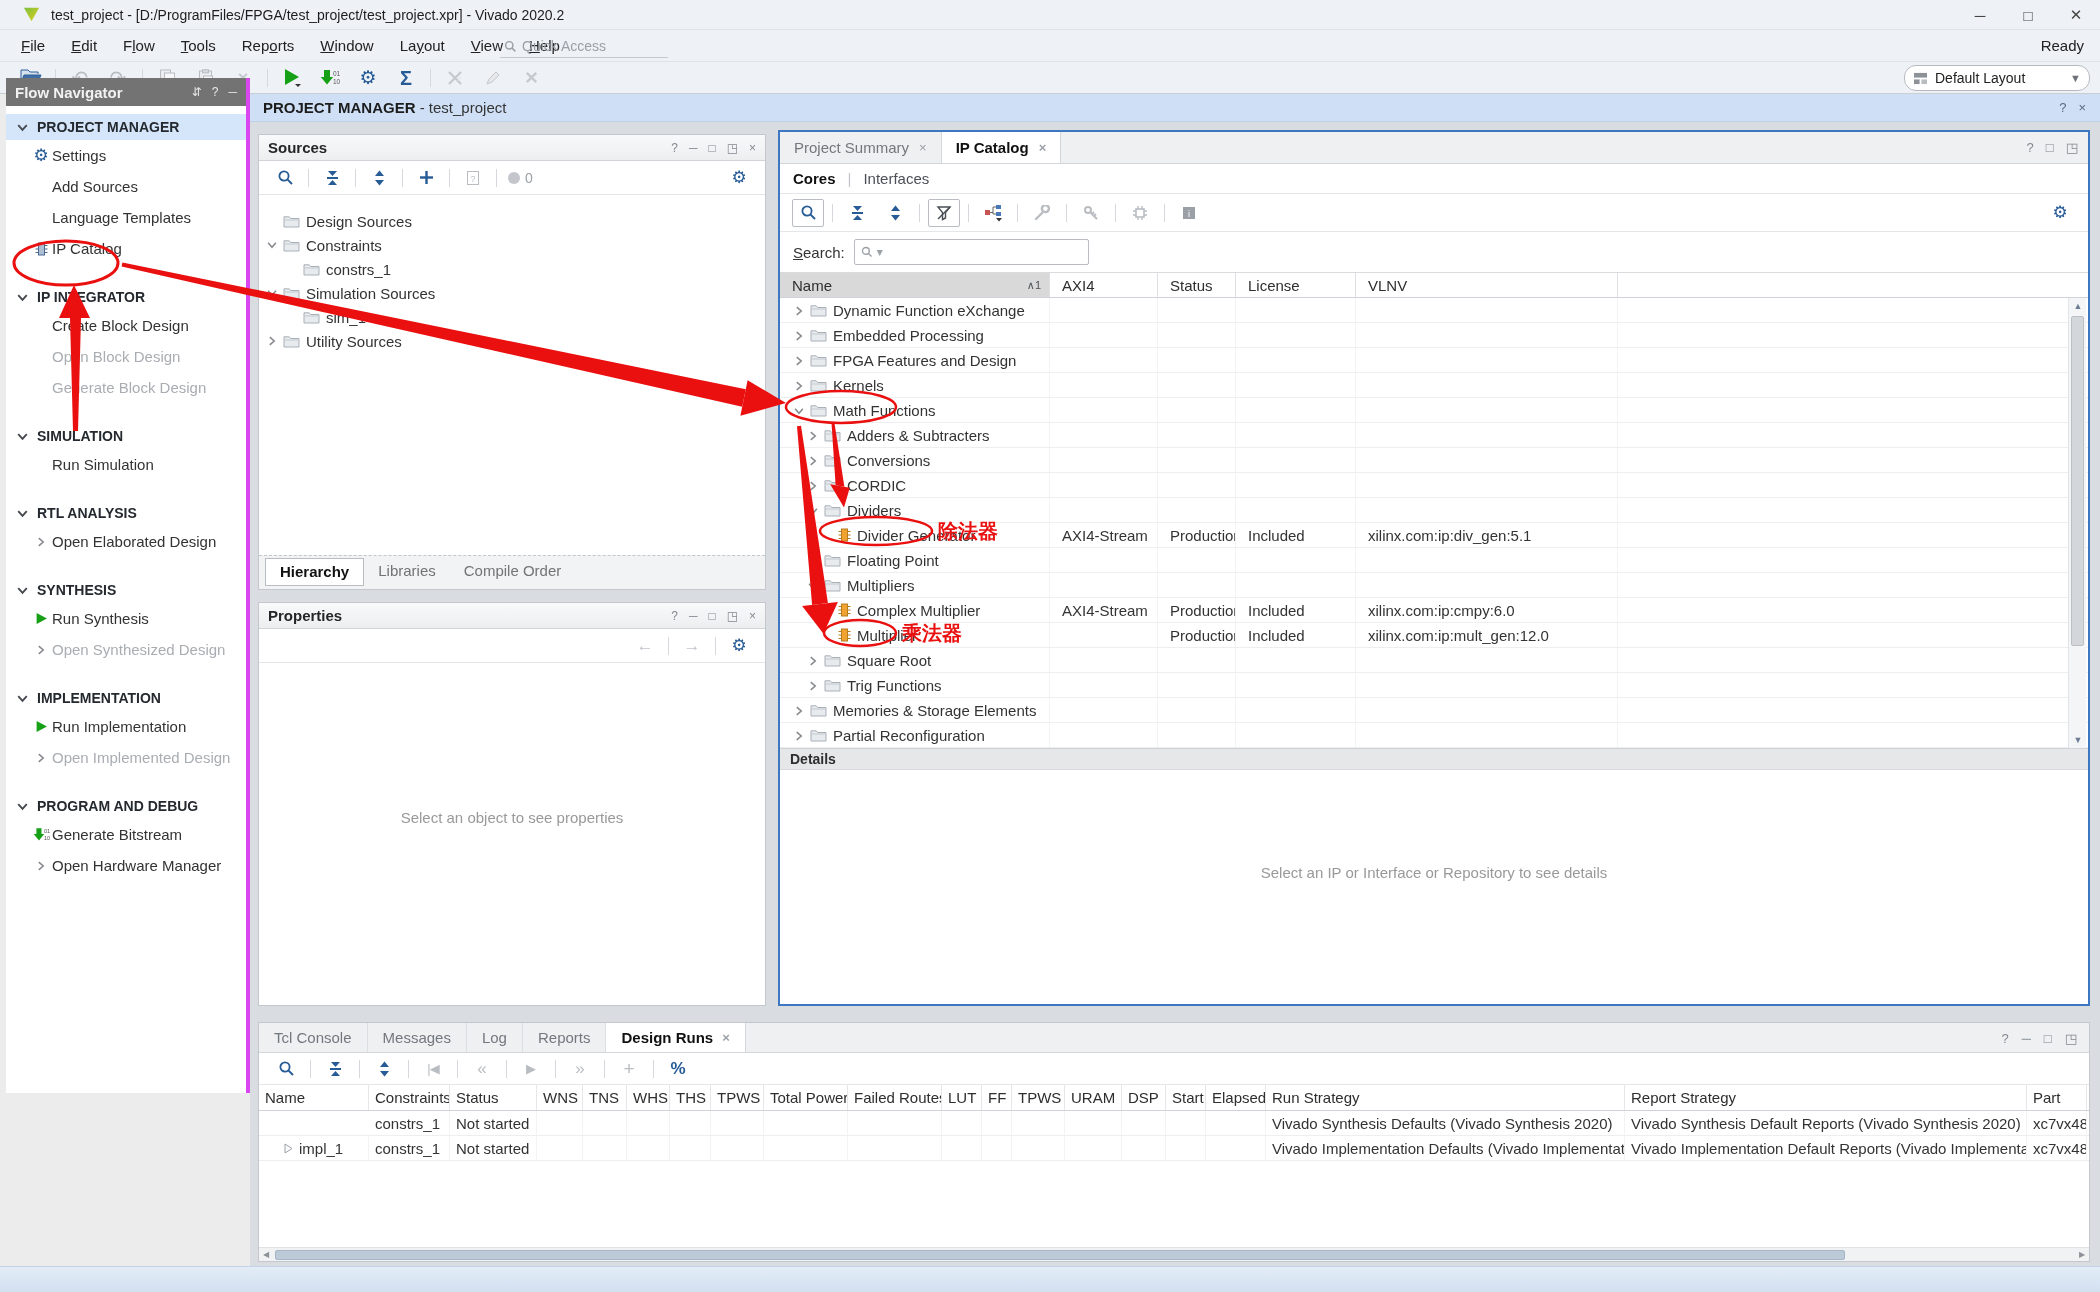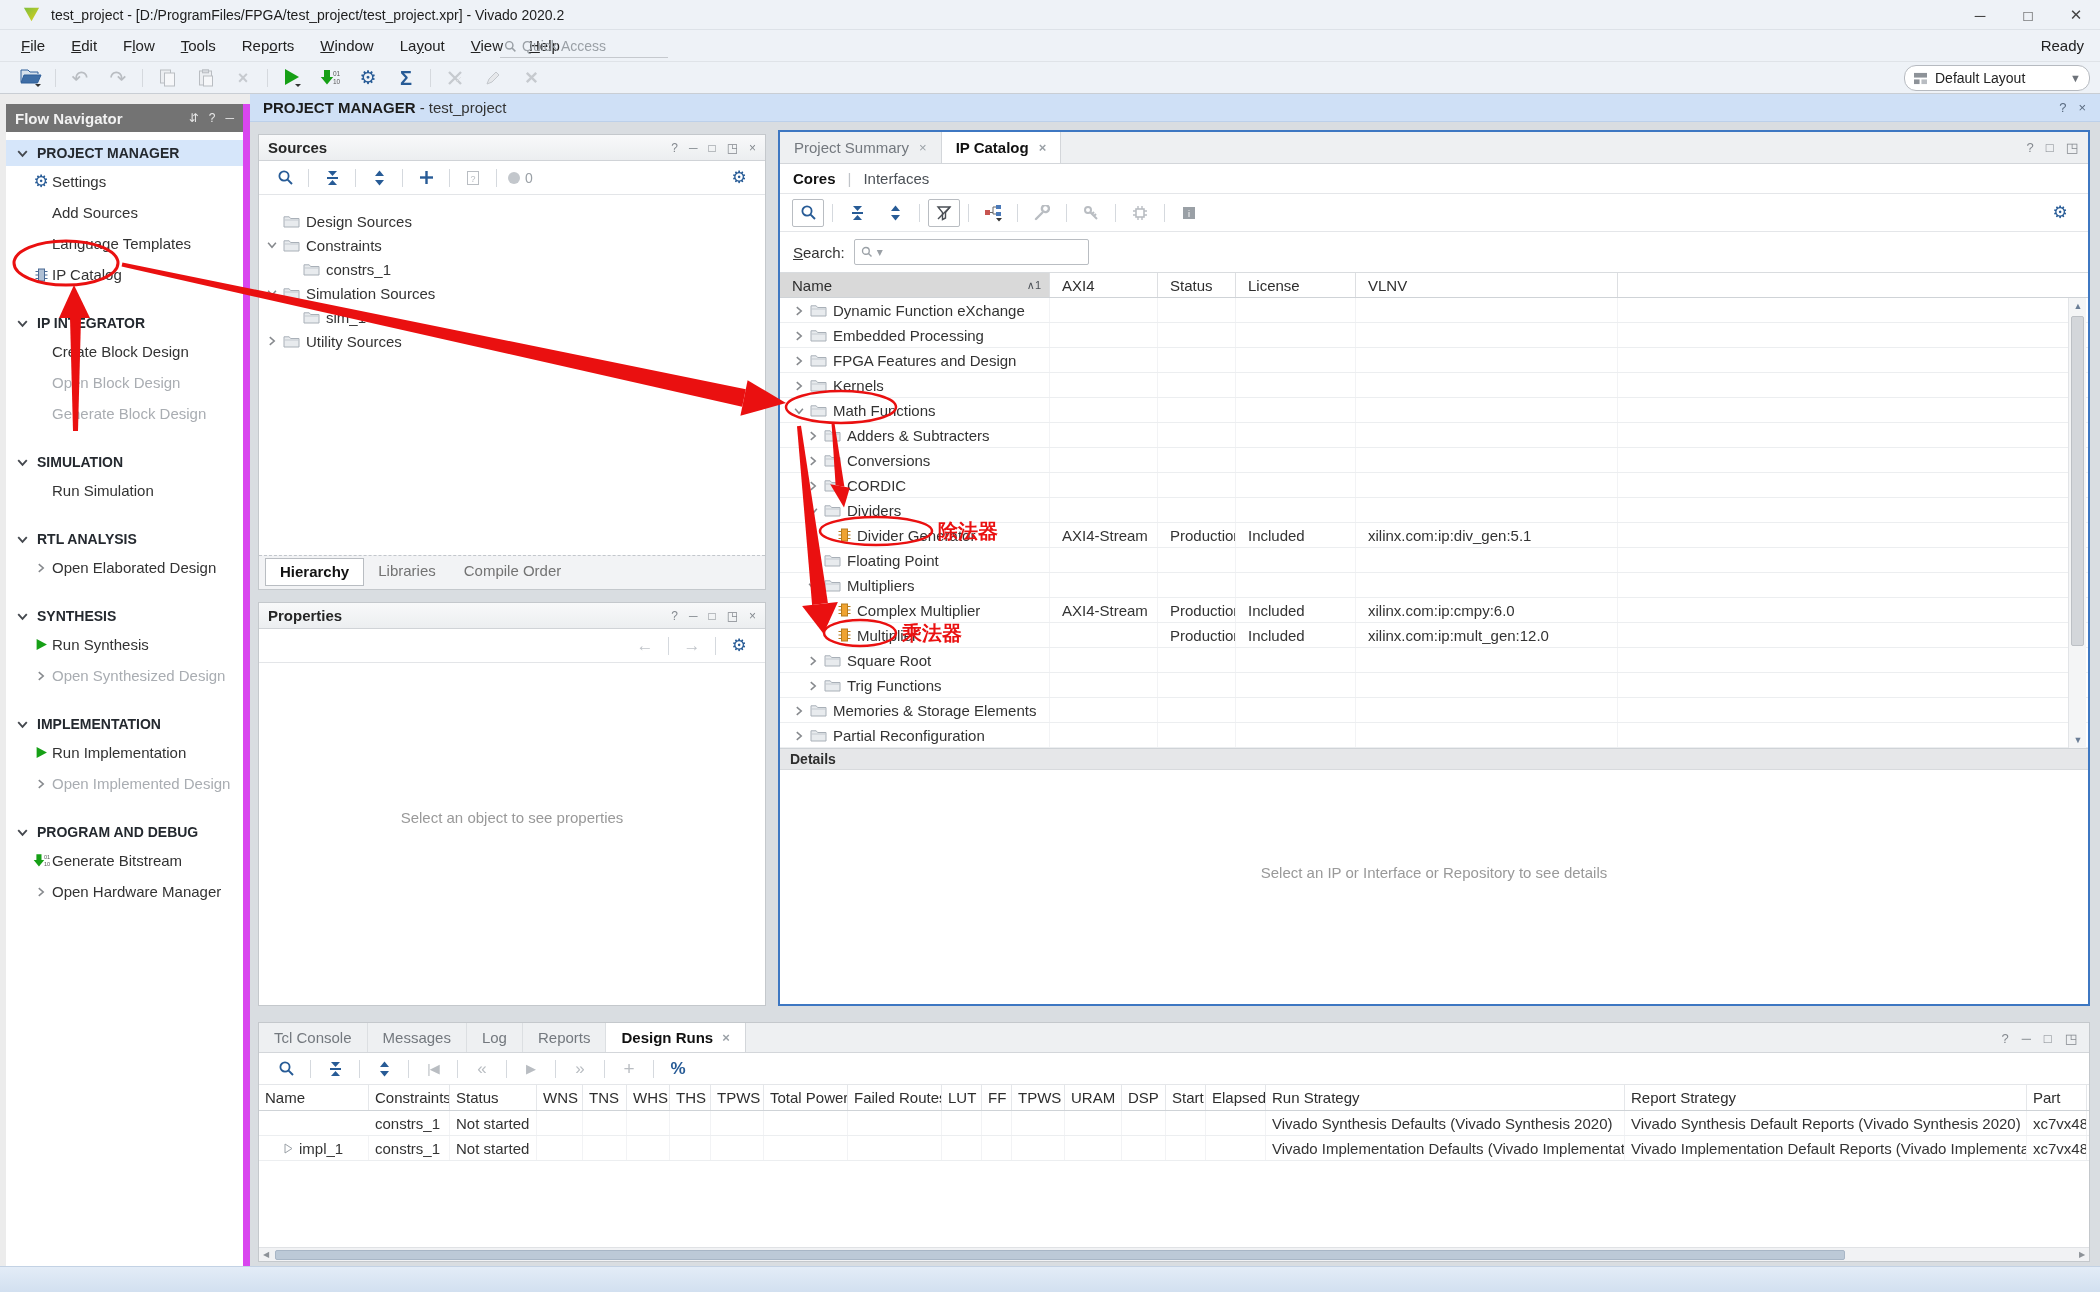--- a/index.html
+++ b/index.html
@@ -15,21 +15,21 @@
 .menu-item{padding:0 13px;font-size:15px;color:#222;height:32px;line-height:32px}
 .menu-item u{text-decoration:underline}
 .quick-access{position:absolute;left:500px;top:5px;width:168px;height:23px;border-bottom:1px solid #c5c9ce;color:#9aa0a6;font-size:14px;display:flex;align-items:center;gap:5px;padding-left:4px}
 .ready{position:absolute;right:16px;top:0;height:32px;line-height:32px;font-size:15px;color:#222}
 .toolbar{position:absolute;left:0;top:62px;width:2100px;height:32px;background:#eef2f7;border-bottom:1px solid #c9ced4;display:flex;align-items:center;padding-left:12px}
 .tb-btn{height:28px;min-width:32px;display:flex;align-items:center;justify-content:center;margin:0 3px}
 .sep{width:1px;height:18px;background:#d5d9de;margin:0 5px}
 .layout-select{position:absolute;right:10px;top:3px;width:186px;height:26px;background:#fff;border:1px solid #b6bac0;border-radius:12px;display:flex;align-items:center;gap:7px;padding:0 8px;font-size:14px;color:#222}
 .layout-select .chev{margin-left:auto;color:#6e737a;font-size:11px}
 
-.flownav{position:absolute;left:6px;top:104px;width:244px;height:1172px;background:#fff;border-right:7px solid #d946ef}
+.flownav{position:absolute;left:6px;top:78px;width:244px;height:1015px;background:#fff;border-right:4px solid #d946ef}
 .fn-header{height:28px;background:#737373;color:#f2f2f2;display:flex;align-items:center;padding:0 9px;font-weight:bold;font-size:15px}
 .fn-header .hicons{margin-left:auto;display:flex;gap:10px;font-size:12px;color:#e8e8e8;font-weight:normal}
 .fn-body{padding-top:8px}
 .fn-section{margin-bottom:20px}
 .fn-sec-header{height:26px;display:flex;align-items:center;gap:9px;padding-left:11px;font-weight:bold;font-size:14px;color:#24292f}
 .fn-sec-header.selected{background:#d6e6fa}
 .fn-item{height:31px;display:flex;align-items:center;font-size:15px;color:#333}
 .fn-item .fi-icon{position:absolute;left:26px;width:18px;display:flex;justify-content:center}
 .fn-item{position:relative;padding-left:46px}
 .fn-item.disabled{color:#a9adb2}

